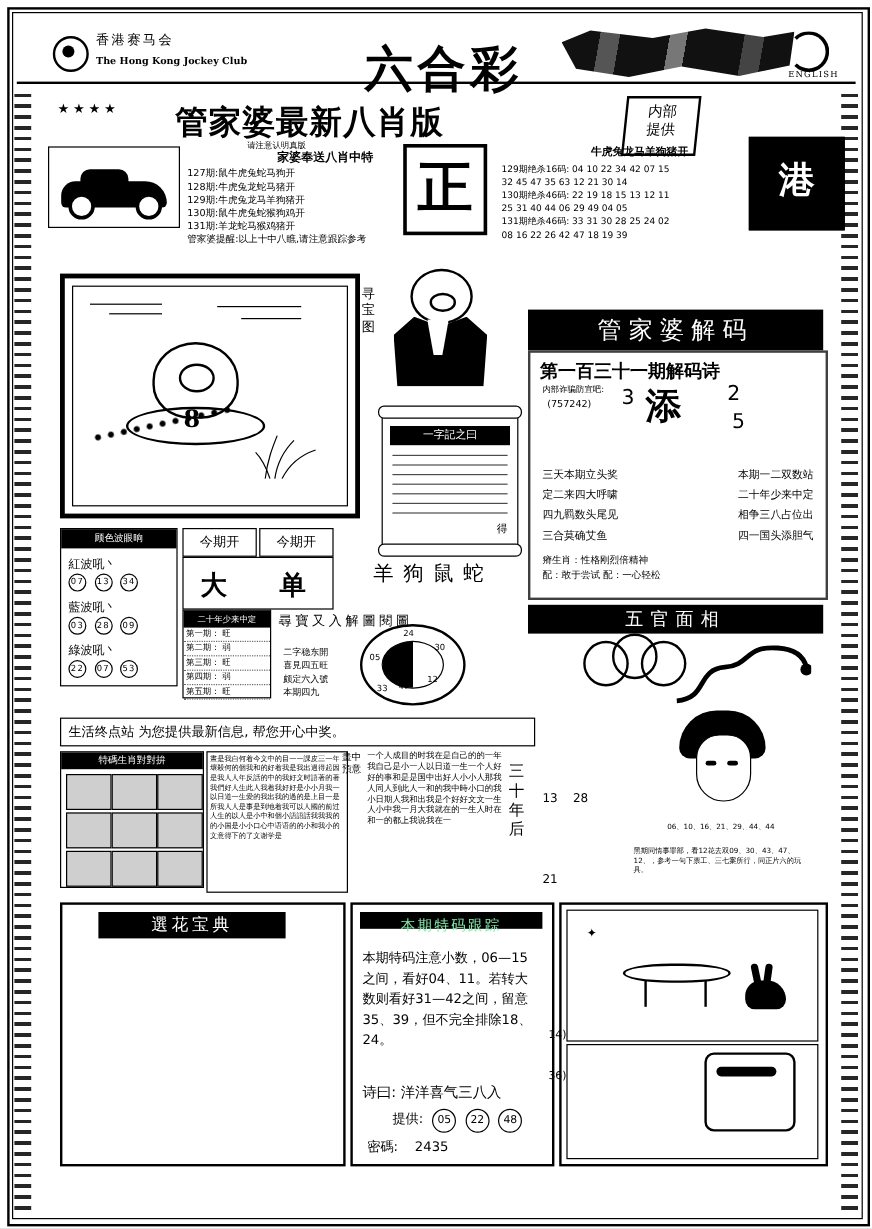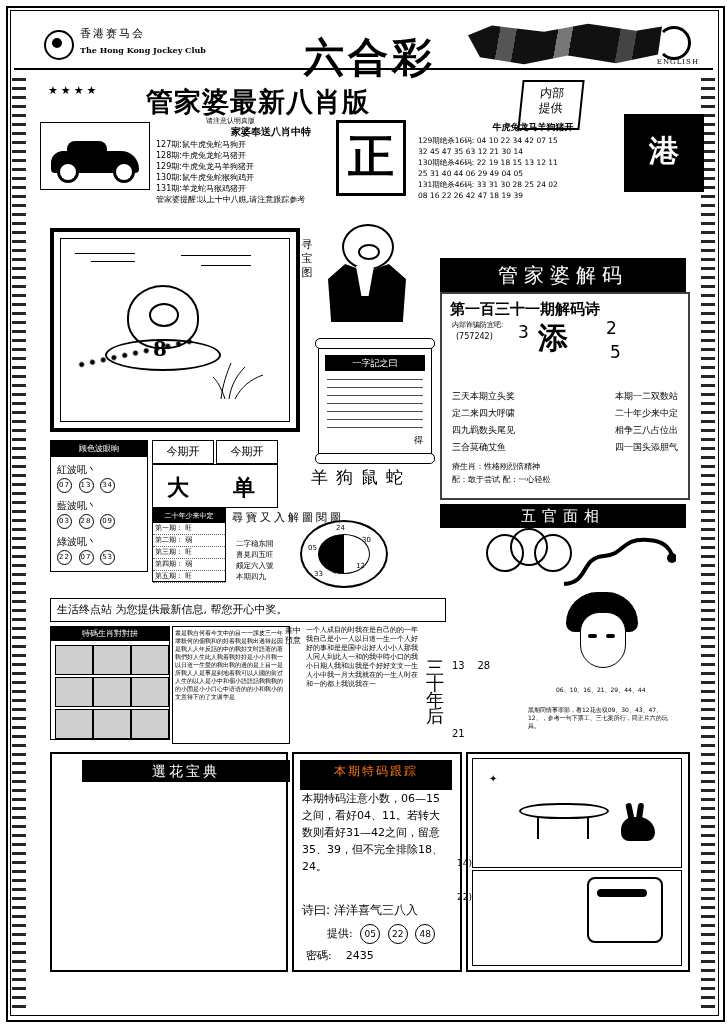--- a/index.html
+++ b/index.html
@@ -129,42 +129,42 @@
 
   
   #life-bar{position:absolute;left:50px;top:598px;width:388px;height:22px;border:1px solid #000;
      font-size:11px;line-height:22px;padding-left:6px;}
   #tuzhong{position:absolute;left:284px;top:626px;width:18px;font-size:8px;line-height:10px;text-align:center;}
   #photos{position:absolute;left:50px;top:626px;width:118px;height:112px;border:1px solid #000;}
   #photos .hd{height:14px;background:#000;color:#fff;font-size:8px;text-align:center;line-height:14px;}
   .ph{position:absolute;width:36px;height:28px;border:1px solid #000;background:#cfcfcf;}
   #txtwall{position:absolute;left:172px;top:626px;width:112px;height:112px;border:1px solid #000;font-size:6px;line-height:8px;overflow:hidden;padding:2px;}
   #colwall{position:absolute;left:306px;top:626px;width:116px;height:112px;font-size:7px;line-height:9px;overflow:hidden;}
-  #thirty{position:absolute;left:424px;top:636px;width:20px;font-size:18px;line-height:16px;text-align:right;margin-top:24px;}
+  #thirty{position:absolute;left:424px;top:636px;width:20px;font-size:13px;line-height:16px;text-align:left;}
 
   
   #face{position:absolute;left:556px;top:592px;width:96px;height:96px;}
   #face .hair{position:absolute;left:10px;top:0;width:72px;height:40px;background:#000;border-radius:36px 36px 10px 10px;}
   #face .f{position:absolute;left:24px;top:20px;width:44px;height:54px;border:1px solid #000;border-radius:22px 22px 26px 26px;background:#fff;}
   #face .eye1,#face .eye2{position:absolute;top:42px;width:9px;height:4px;background:#000;border-radius:4px;}
   #face .eye1{left:32px;} #face .eye2{left:50px;}
   #n1328{position:absolute;left:452px;top:660px;font-size:10px;}
   #n21{position:absolute;left:452px;top:728px;font-size:10px;}
   #rnums{position:absolute;left:556px;top:686px;width:120px;font-size:6px;line-height:8px;}
   #rfoot{position:absolute;left:528px;top:706px;width:150px;font-size:6px;line-height:8px;}
 
   
   #bl{position:absolute;left:50px;top:752px;width:234px;height:216px;border:2px solid #000;}
-  #bl-hd{position:absolute;left:30px;top:6px;width:208px;height:22px;background:#000;color:#fff;text-align:center;
+  #bl-hd{position:absolute;left:30px;top:6px;width:156px;height:22px;background:#000;color:#fff;text-align:center;
      font-size:14px;line-height:22px;letter-spacing:3px;font-family:"DejaVu Serif",serif;}
   #bl-body{position:absolute;left:10px;top:36px;width:214px;font-size:8px;line-height:13px;text-align:justify;}
 
   
   #bm{position:absolute;left:292px;top:752px;width:166px;height:216px;border:2px solid #000;}
-  #bm-hd{position:absolute;left:6px;top:6px;width:152px;height:30px;background:#000;color:#f97316;text-align:center;
+  #bm-hd{position:absolute;left:6px;top:6px;width:152px;height:14px;background:#000;color:#86efac;text-align:center;
      font-size:12px;line-height:22px;letter-spacing:2px;}
   #bm-body{position:absolute;left:8px;top:36px;width:148px;font-size:11px;line-height:17px;}
   #bm-poem{position:absolute;left:8px;top:148px;width:150px;font-size:12px;}
   #bm-give{position:absolute;left:12px;top:170px;font-size:11px;margin-left:21px;}
   #bm-code{position:absolute;left:12px;top:194px;font-size:11px;}
   .ball{display:inline-block;width:18px;height:18px;border:1px solid #000;border-radius:50%;text-align:center;
      line-height:18px;font-size:9px;margin-left:4px;}
 
   
   #br{position:absolute;left:466px;top:752px;width:220px;height:216px;border:2px solid #000;}
@@ -432,21 +432,21 @@
   <div id="rfoot">黑期同情事罪部，看12花去双09、30、43、47、12、，参考一句下票工、三七案所行，同正片六的玩具。</div>
 
   <div id="bl">
     <div id="bl-hd">選花宝典</div>
   </div>
 
   <div id="bm">
     <div id="bm-hd">本期特码跟踪</div>
     <div id="bm-body">本期特码注意小数，06—15之间，看好04、11。若转大数则看好31—42之间，留意35、39，但不完全排除18、24。</div>
     <div style="position:absolute;right:-12px;top:104px;font-size:9px;">14)</div>
-    <div style="position:absolute;right:-12px;top:138px;font-size:9px;">22)</div>
+    <div style="position:absolute;right:-12px;top:138px;font-size:9px;">36)</div>
     <div id="bm-poem">
       <span>诗曰:</span>
       <span>洋洋喜气三八入</span>
     </div>
     <div id="bm-give">
       <span>提供:</span>
       <span class="ball">05</span>
       <span class="ball">22</span>
       <span class="ball">48</span>
     </div>

